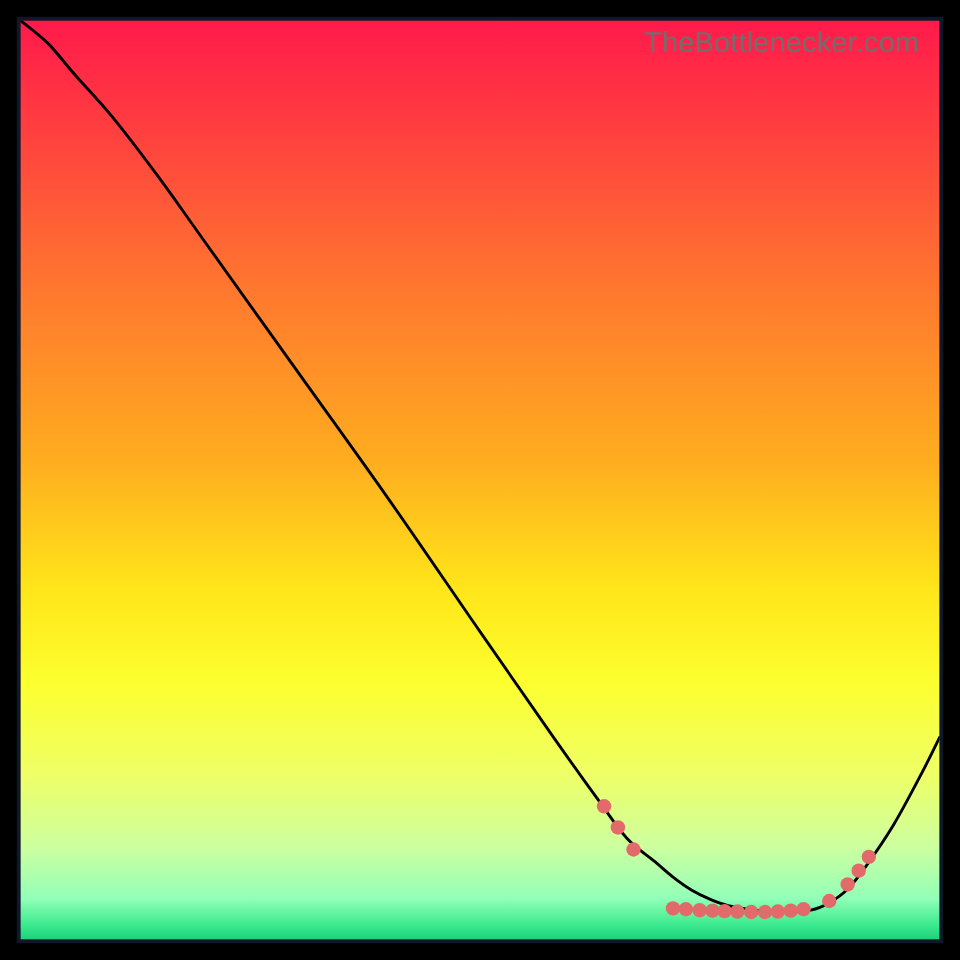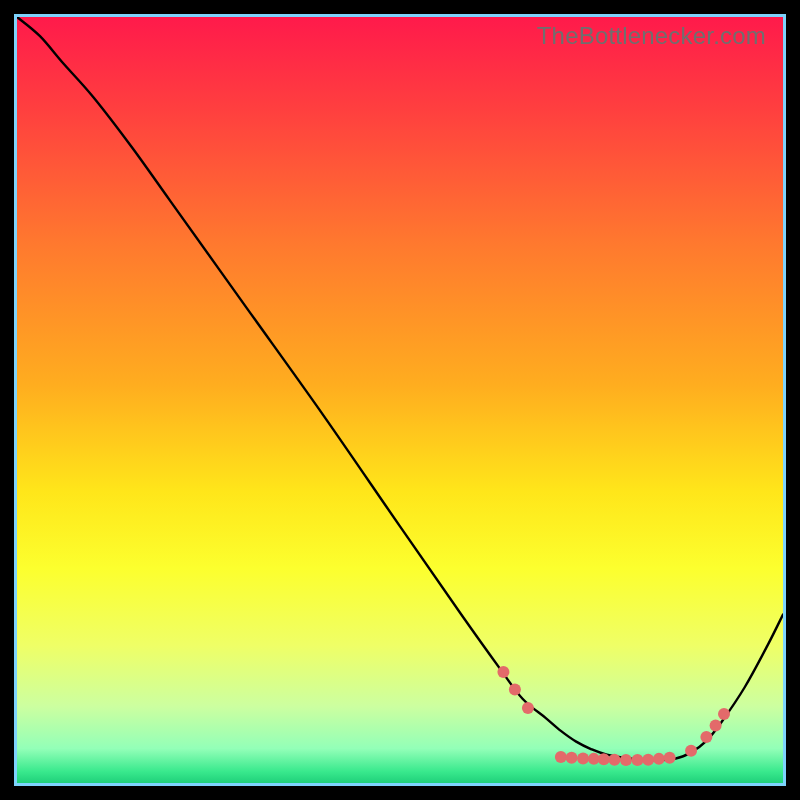--- a/index.html
+++ b/index.html
@@ -10,21 +10,21 @@
     background: #000;
     overflow: hidden;
     font-family: Arial, Helvetica, sans-serif;
   }
   .frame {
     position: absolute;
     left: 14px;
     top: 14px;
     width: 772px;
     height: 772px;
-    background: #7dd3fc;
+    background: #0f172a;
   }
   .plot {
     position: absolute;
     left: 3px;
     top: 3px;
     width: 766px;
     height: 766px;
   }
   .watermark {
     position: absolute;

